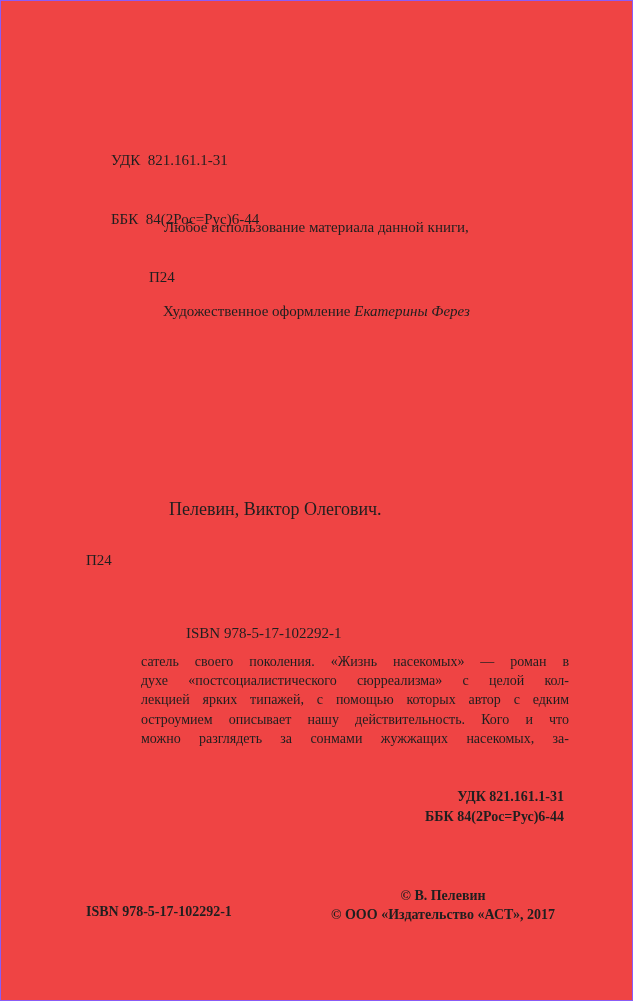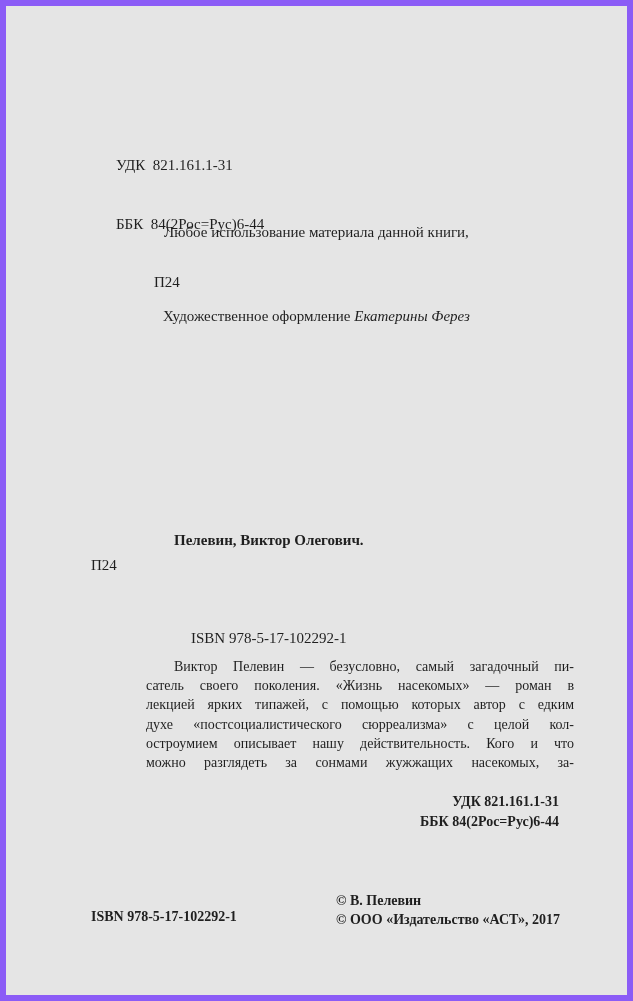--- a/index.html
+++ b/index.html
@@ -8,22 +8,22 @@
     width: 633px;
     height: 1001px;
     position: relative;
     font-family: "Liberation Serif", serif;
     color: #1f1f1f;
     overflow: hidden;
   }
   .page {
     position: absolute;
     inset: 0;
-    background: #e5e5e5;
-    border: 6px solid #8b5cf6;
+    background: #ef4444;
+    border: 1px solid #8b5cf6;
   }
   
   .imprint {
     position: absolute;
     left: 110px;
     top: 111px;
     font-size: 15px;
     line-height: 19.5px;
     white-space: pre;
   }
@@ -48,23 +48,23 @@
     top: 302px;
     text-align: center;
     font-size: 15px;
   }
   .credit .name { font-style: italic; text-align: center; }
 
   
   .catalog-author {
     position: absolute;
     left: 168px;
-    top: 526px;
-    font-weight: bold;
-    font-size: 15px;
+    top: 498px;
+    font-weight: normal;
+    font-size: 18px;
   }
   .catalog-code {
     position: absolute;
     left: 85px;
     top: 551px;
     font-size: 15px;
   }
   .catalog-desc {
     position: absolute;
     left: 140px;
@@ -111,20 +111,21 @@
     font-weight: bold;
     font-size: 14px;
   }
   .footer-copy {
     position: absolute;
     left: 330px;
     top: 885px;
     font-weight: bold;
     font-size: 14px;
     line-height: 19px;
+    text-align: center;
   }
 </style>
 </head>
 <body>
 
 <div class="page">
 
   <div class="imprint">
     <div>УДК  821.161.1-31</div>
     <div>ББК  84(2Рос=Рус)6-44</div>
@@ -139,24 +140,23 @@
     <span>Художественное оформление </span><span class="name">Екатерины Ферез</span>
   </div>
 
   <div class="catalog-author">Пелевин, Виктор Олегович.</div>
   <div class="catalog-code">П24</div>
 
 
   <div class="catalog-isbn">ISBN 978-5-17-102292-1</div>
 
   <div class="annotation">
-    <div class="first jl">Виктор Пелевин — безусловно, самый загадочный пи-</div>
     <div class="jl">сатель своего поколения. «Жизнь насекомых» — роман в</div>
+    <div class="jl">духе «постсоциалистического сюрреализма» с целой кол-</div>
     <div class="jl">лекцией ярких типажей, с помощью которых автор с едким</div>
-    <div class="jl">духе «постсоциалистического сюрреализма» с целой кол-</div>
     <div class="jl">остроумием описывает нашу действительность. Кого и что</div>
     <div class="jl">можно разглядеть за сонмами жужжащих насекомых, за-</div>
   </div>
 
   <div class="catalog-refs">
     <div>УДК 821.161.1-31</div>
     <div>ББК 84(2Рос=Рус)6-44</div>
   </div>
 
   <div class="footer-isbn">ISBN 978-5-17-102292-1</div>

